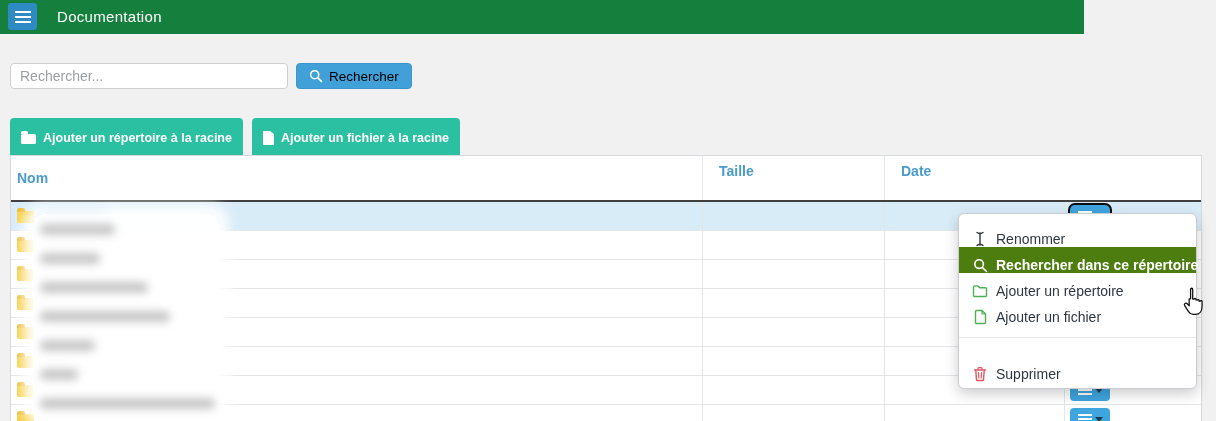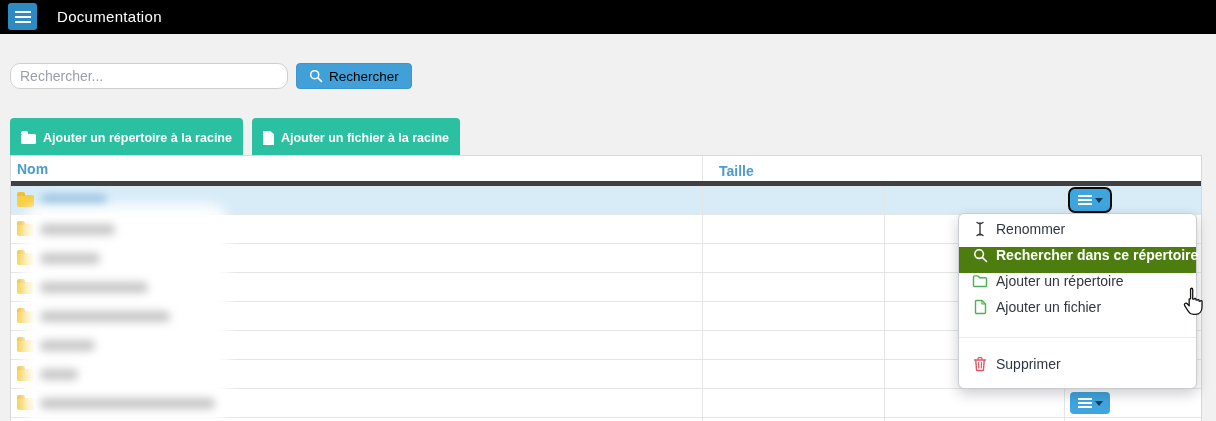--- a/index.html
+++ b/index.html
@@ -1,41 +1,41 @@
 <!DOCTYPE html>
 <html><head>
 <meta charset="utf-8">
 <style>
   * { margin:0; padding:0; box-sizing:border-box; }
   html,body { width:1216px; height:421px; }
   body { font-family:"Liberation Sans", sans-serif; }
   .app { position:relative; width:1216px; height:421px; background:#f1f1f2; overflow:hidden; }
 
   
-  .topbar { position:absolute; left:0; top:0; width:1216px; height:34px; background:#000000; display:flex; align-items:center; }
+  .topbar { position:absolute; left:0; top:0; width:1084px; height:34px; background:#15803d; display:flex; align-items:center; }
   .menu-btn { position:absolute; left:8px; top:3px; width:29px; height:27px; background:#2d8ac3; border:none; border-radius:3px; display:flex; align-items:center; justify-content:center; cursor:pointer; }
   .hamburger { width:16px; height:12px; background:linear-gradient(#fff 0 2px, transparent 2px 5px, #fff 5px 7px, transparent 7px 10px, #fff 10px 12px); }
   .topbar-title { position:absolute; left:57px; top:0; height:34px; line-height:34px; color:#fff; font-size:15px; font-weight:400; letter-spacing:.3px; }
 
   
   .search-row { position:absolute; left:10px; top:63px; display:flex; gap:8px; }
-  .search-input { width:278px; height:26px; border:1px solid #cfcfcf; border-radius:10px; padding:0 9px; font-size:14px; color:#555; background:#fff; outline:none; font-family:inherit; }
+  .search-input { width:278px; height:26px; border:1px solid #cfcfcf; border-radius:4px; padding:0 9px; font-size:14px; color:#555; background:#fff; outline:none; font-family:inherit; }
   .search-input::placeholder { color:#9aa0a6; }
   .btn-search { height:26px; background:#41a0d8; color:#000000; border:1px solid #3a96cd; border-radius:4px; font-size:13.5px; padding:0 12px; display:flex; align-items:center; gap:6px; cursor:pointer; font-family:inherit; }
 
   
   .actions-row { position:absolute; left:10px; top:118px; display:flex; gap:9px; }
   .btn-teal { height:40px; background:#2ac0a1; color:#fff; border:none; border-radius:4px; font-size:12.5px; font-weight:700; padding:0 11px; display:flex; align-items:center; gap:7px; cursor:pointer; font-family:inherit;justify-content:space-between; }
   .w-folder { position:relative; width:15px; height:10px; background:#fff; border-radius:1.5px; margin-top:2px; }
   .w-folder::before { content:""; position:absolute; left:0; top:-3px; width:7px; height:3px; background:#fff; border-radius:1.5px 1.5px 0 0; }
   .w-file { width:11px; height:14px; background:#fff; clip-path:polygon(0 0, 68% 0, 100% 24%, 100% 100%, 0 100%); }
 
   
   .table { position:absolute; left:10px; top:155px; width:1192px; background:#fff; border:1px solid #d6d9db; }
-  .thead { display:flex; height:30px; line-height:30px; background:#fff; border-bottom:5px solid #404040; }
+  .thead { display:flex; height:46px; line-height:30px; background:#fff; border-bottom:2px solid #404040; }
   .th { font-weight:700; font-size:14px; color:#4b9bcb; padding-left:16px; white-space:nowrap; }
   .trow { display:flex; height:29px; border-bottom:1px solid #e3e5e7; background:#fff; position:relative; }
   .trow.selected { background:#d8ecf8; }
   .c-nom { flex:0 0 691px; display:flex; align-items:center; padding-left:6px; }
   .c-taille { flex:0 0 182px; border-left:1px solid #e3e5e7; }
   .c-date { flex:0 0 180px; border-left:1px solid #e3e5e7; }
   .c-opts { flex:1 1 auto; border-left:1px solid #e3e5e7; }
   .thead .c-taille, .thead .c-date, .thead .c-opts { border-left:1px solid #e6e8ea; }
 
   .folder-ico { position:relative; width:17px; height:12px; background:#f8ce42; border-radius:2px; flex:0 0 17px; margin-top:1px; }
@@ -47,21 +47,21 @@
   .opt-btn.focused { box-shadow:0 0 0 2px #0a0a0a; border-radius:5px; }
   .opt-bars { width:14px; height:10px; background:linear-gradient(#fff 0 2px, transparent 2px 4px, #fff 4px 6px, transparent 6px 8px, #fff 8px 10px); }
   .opt-caret { width:0; height:0; border-left:4px solid transparent; border-right:4px solid transparent; border-top:5px solid #173a55; }
 
   
   .redaction { position:absolute; left:33px; top:214px; width:186px; height:202px; background:rgba(255,255,255,.97); border-radius:10px; box-shadow:0 0 12px 10px rgba(255,255,255,.92); z-index:3; }
   .redaction .bar { position:absolute; left:7px; height:11px; border-radius:5px; background:#c6c6c6; filter:blur(4px); }
 
   
   .ctx-menu { position:absolute; left:958px; top:213px; width:239px; background:#fff; border:1px solid #c9cdd1; border-radius:6px; box-shadow:0 5px 14px rgba(0,0,0,.20); z-index:5; padding-top:7px; padding-bottom:6px; }
-  .ctx-item { height:26px; display:flex; align-items:flex-start; gap:8px; padding-left:13px; font-size:14px; color:#2f3740; white-space:nowrap; cursor:pointer; }
+  .ctx-item { height:26px; display:flex; align-items:flex-end; gap:8px; padding-left:13px; font-size:14px; color:#2f3740; white-space:nowrap; cursor:pointer; }
   .ctx-item .ic { width:16px; height:16px; flex:0 0 16px; display:flex; align-items:center; justify-content:center; }
   .ctx-item.highlighted { background:#4d7c0f; color:#fff;font-weight:bold; }
   .ctx-spacer-a { height:12px; }
   .ctx-divider { height:1px; background:#e8eaec; }
   .ctx-spacer-b { height:18px; }
 
   
   .cursor-hand { position:absolute; left:1181px; top:287px; z-index:8; }
 </style>
 </head>
@@ -95,20 +95,21 @@
     <button class="btn-teal">
       <span class="w-file"></span>
       <span>Ajouter un fichier à la racine</span>
     </button>
   </div>
 
   <div class="table">
     <div class="thead">
       <div class="th c-nom">Nom</div>
       <div class="th c-taille">Taille</div>
+      <div class="th c-date">Date</div>
     </div>
 
     <div class="trow selected">
       <div class="c-nom">
           <span class="folder-ico"></span>
         <span class="blur-name" style="width:66px"></span>
         </div>
       <div class="c-taille"></div>
       <div class="c-date"></div>
       <div class="c-opts">

